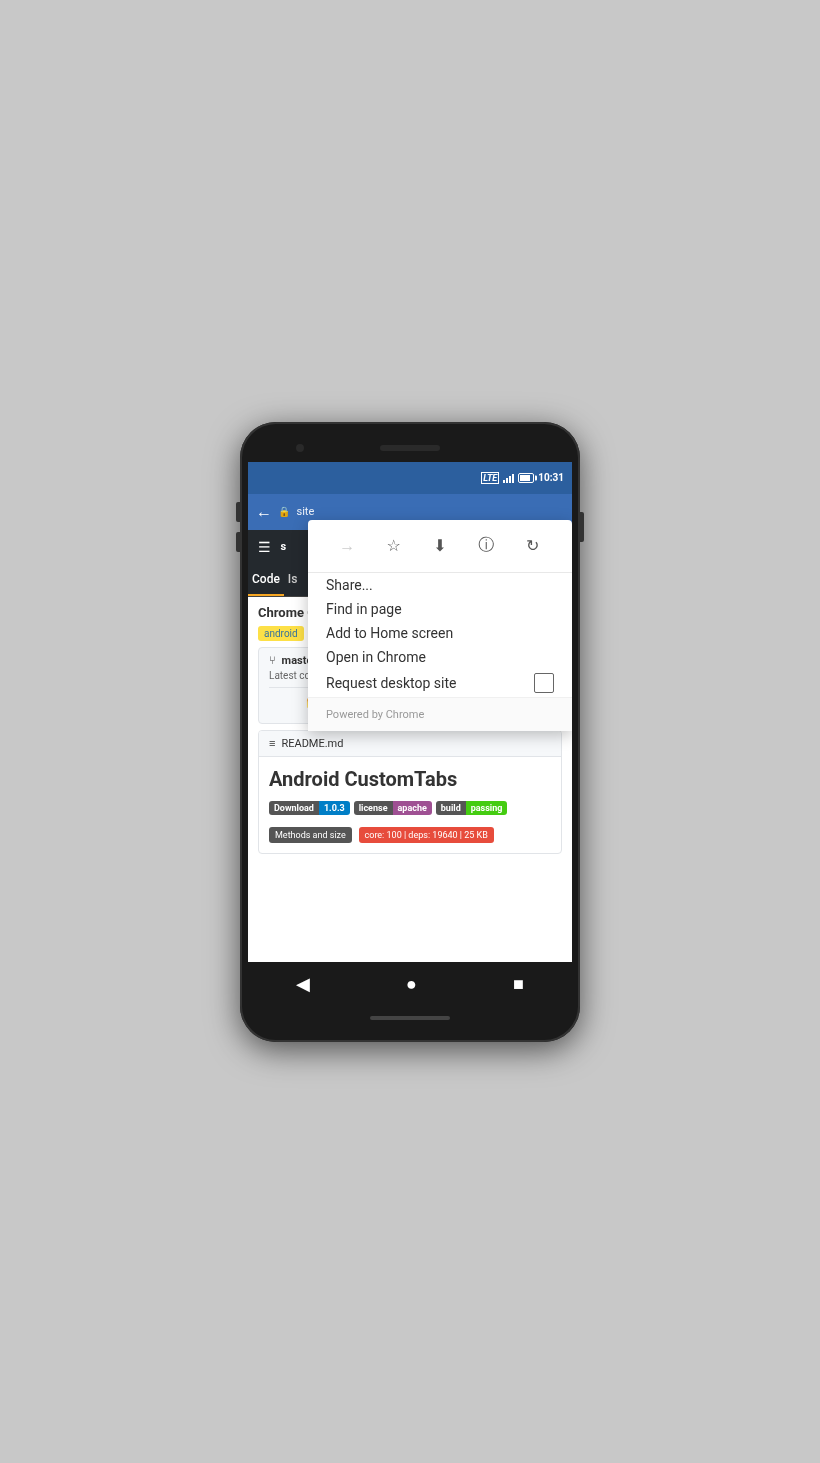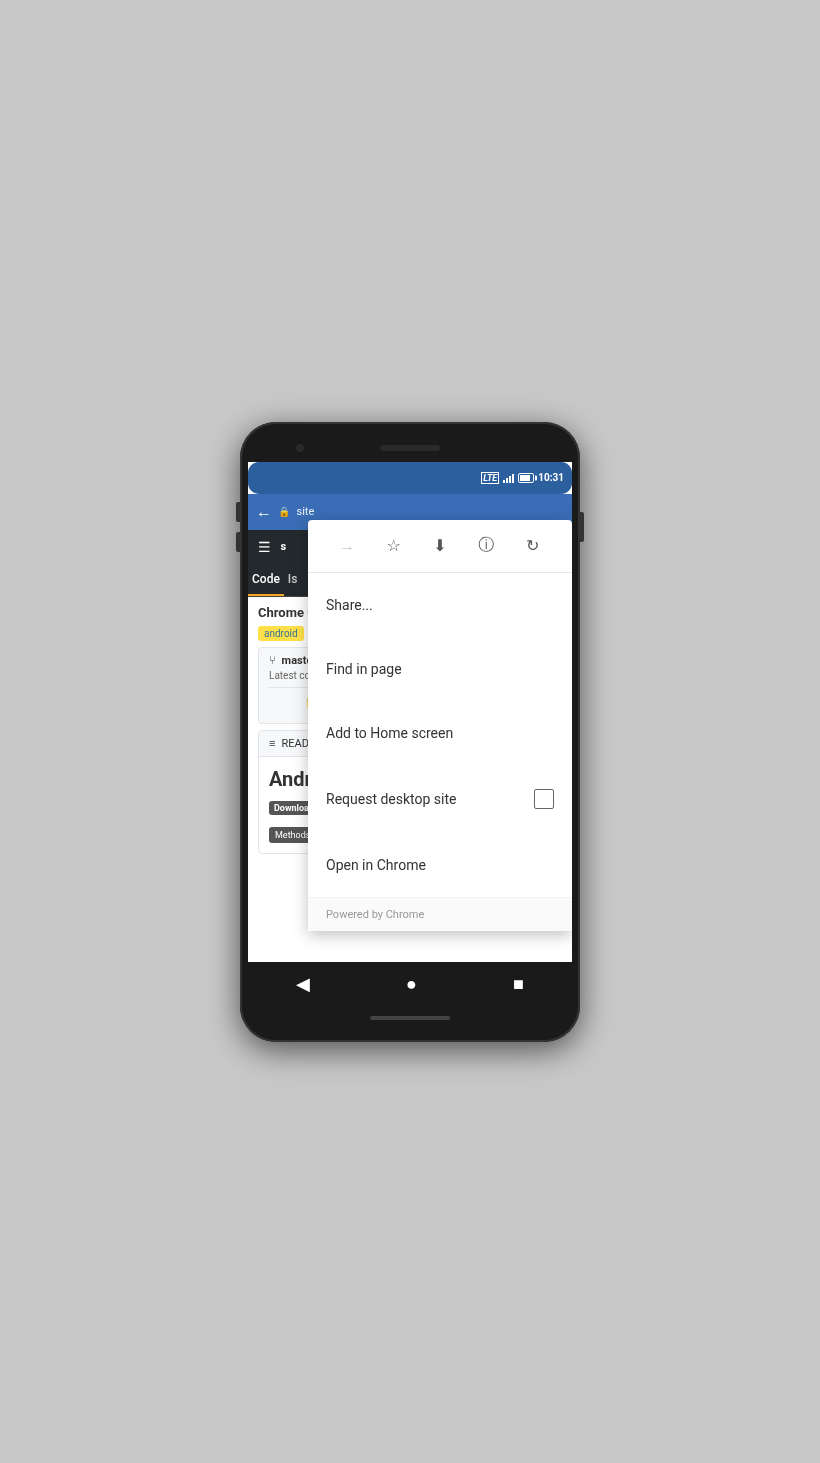--- a/index.html
+++ b/index.html
@@ -61,21 +61,20 @@
 
     
     .status-bar {
       background: #2c5f9e;
       height: 22px;
       display: flex;
       justify-content: flex-end;
       align-items: center;
       padding: 16px 8px;
       gap: 4px;
-      border-radius: 11px;
     }
     .status-bar-text {
       color: white;
       font-size: 10px;
       font-weight: bold;
     }
     .lte-icon {
       color: white;
       font-size: 9px;
       font-weight: bold;
@@ -351,21 +350,21 @@
       justify-content: center;
       color: #555;
       font-size: 16px;
       cursor: pointer;
     }
     .menu-tool-btn.disabled {
       color: #ccc;
     }
 
     .menu-item {
-      padding: 24px 18px;
+      padding: 4px 18px;
       font-size: 14px;
       color: #333;
       cursor: pointer;
       display: flex;
       align-items: center;
       justify-content: space-between;
     }
     .menu-item-text {
       font-size: 14px;
     }
@@ -572,25 +571,25 @@
       <div class="menu-item">
         <span class="menu-item-text">Share...</span>
       </div>
       <div class="menu-item">
         <span class="menu-item-text">Find in page</span>
       </div>
       <div class="menu-item">
         <span class="menu-item-text">Add to Home screen</span>
       </div>
       <div class="menu-item">
+        <span class="menu-item-text">Open in Chrome</span>
+      </div>
+      <div class="menu-item">
         <span class="menu-item-text">Request desktop site</span>
         <div class="menu-checkbox"></div>
-      </div>
-      <div class="menu-item">
-        <span class="menu-item-text">Open in Chrome</span>
       </div>
       <div class="menu-footer">
         <span>Powered by Chrome</span>
       </div>
     </div>
   </div>
 
   <div class="phone-nav-bar">
     <div class="nav-btn">
       <span>◀</span>

